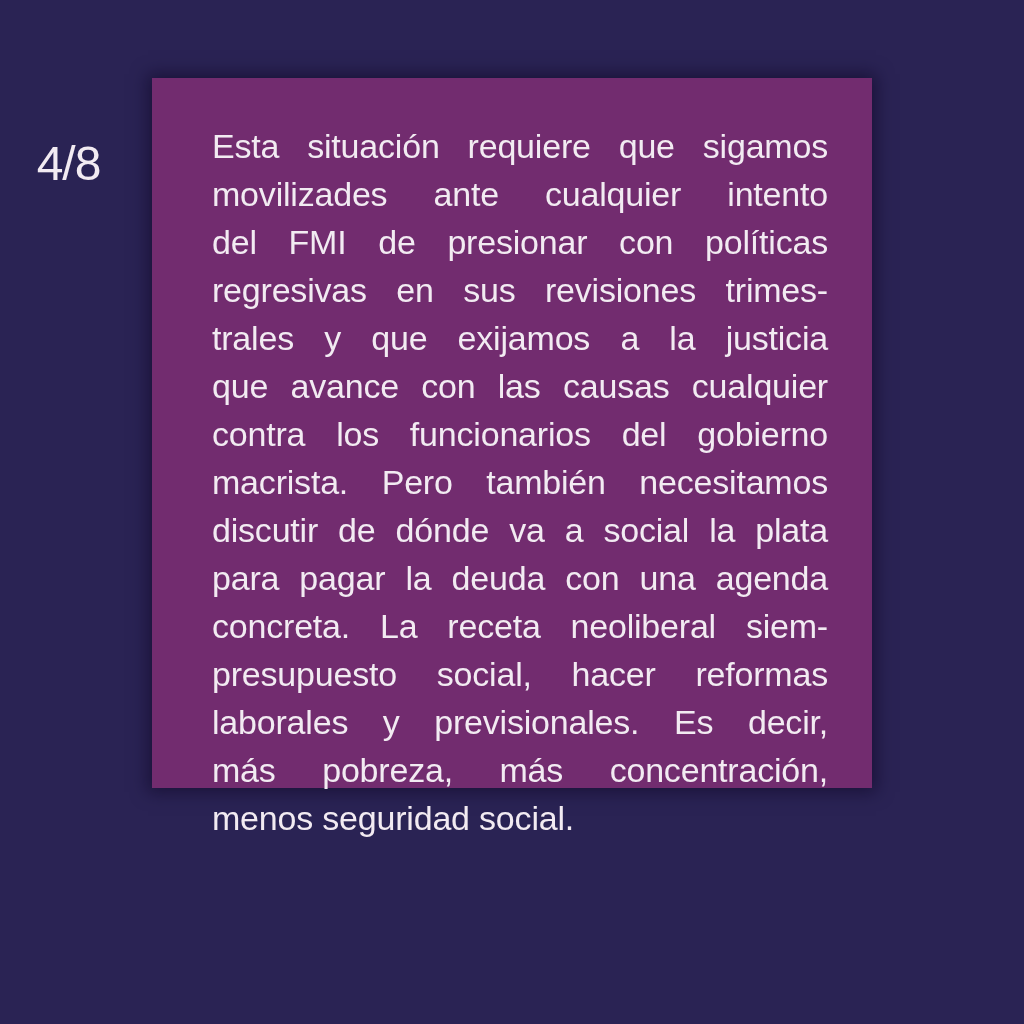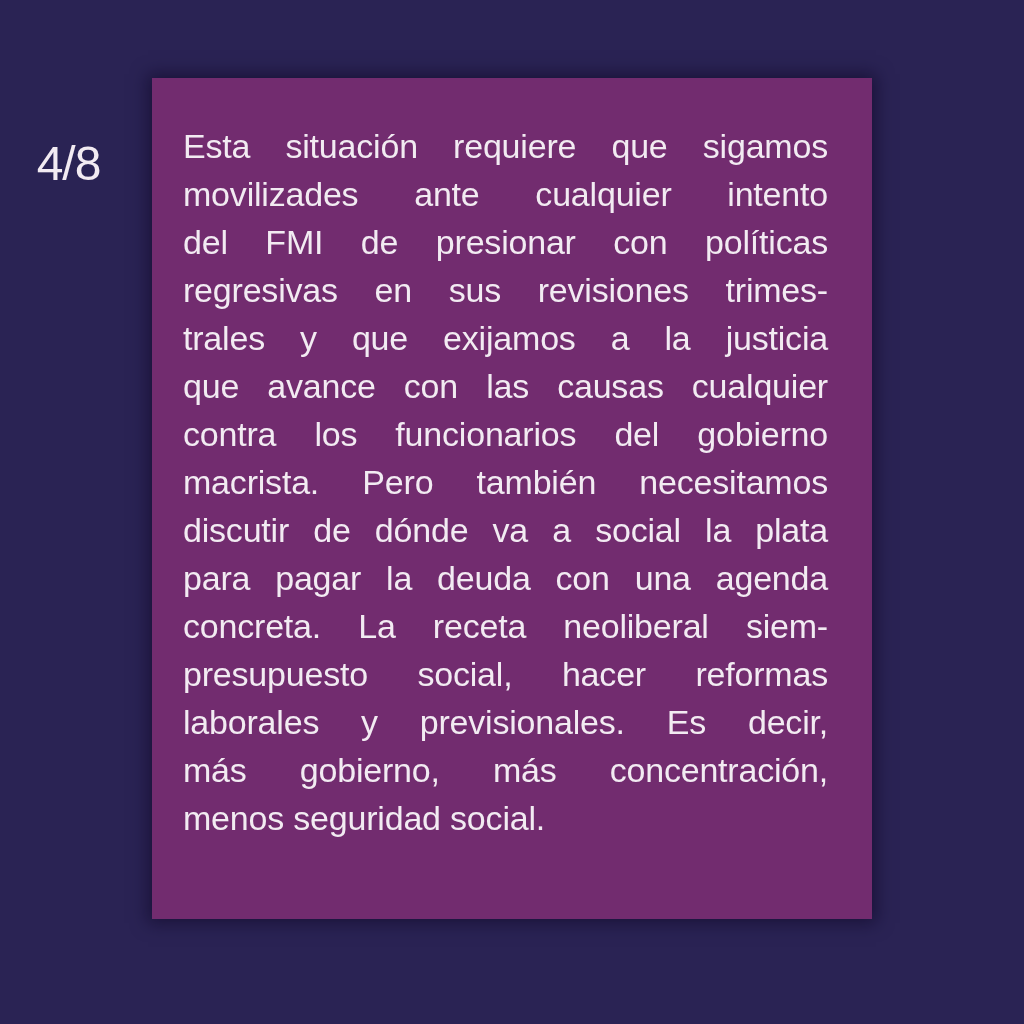--- a/index.html
+++ b/index.html
@@ -28,23 +28,23 @@
     font-size: 48px;
     line-height: 48px;
     letter-spacing: -1px;
     color: var(--text);
   }
   .card {
     position: absolute;
     left: 152px;
     top: 78px;
     width: 720px;
-    height: 841px;
+    height: 710px;
     box-sizing: border-box;
-    padding: 44px 44px 0 31px;
+    padding: 44px 44px 0 60px;
     background: var(--card);
     box-shadow: 0 0 16px 4px rgba(12, 6, 34, 0.55);
   }
   .line {
     font-size: 34px;
     line-height: 48px;
     letter-spacing: -0.2px;
     color: var(--text);
     white-space: nowrap;
     text-align: justify;
@@ -67,15 +67,15 @@
   <div class="line">regresivas en sus revisiones trimes-</div>
   <div class="line">trales y que exijamos a la justicia</div>
   <div class="line">que avance con las causas cualquier</div>
   <div class="line">contra los funcionarios del gobierno</div>
   <div class="line">macrista. Pero también necesitamos</div>
   <div class="line">discutir de dónde va a social la plata</div>
   <div class="line">para pagar la deuda con una agenda</div>
   <div class="line">concreta. La receta neoliberal siem-</div>
   <div class="line">presupuesto social, hacer reformas</div>
   <div class="line">laborales y previsionales. Es decir,</div>
-  <div class="line">más gobierno, más concentración,</div>
+  <div class="line">más pobreza, más concentración,</div>
   <div class="line last">menos seguridad social.</div>
 </div>
 
 </body></html>

